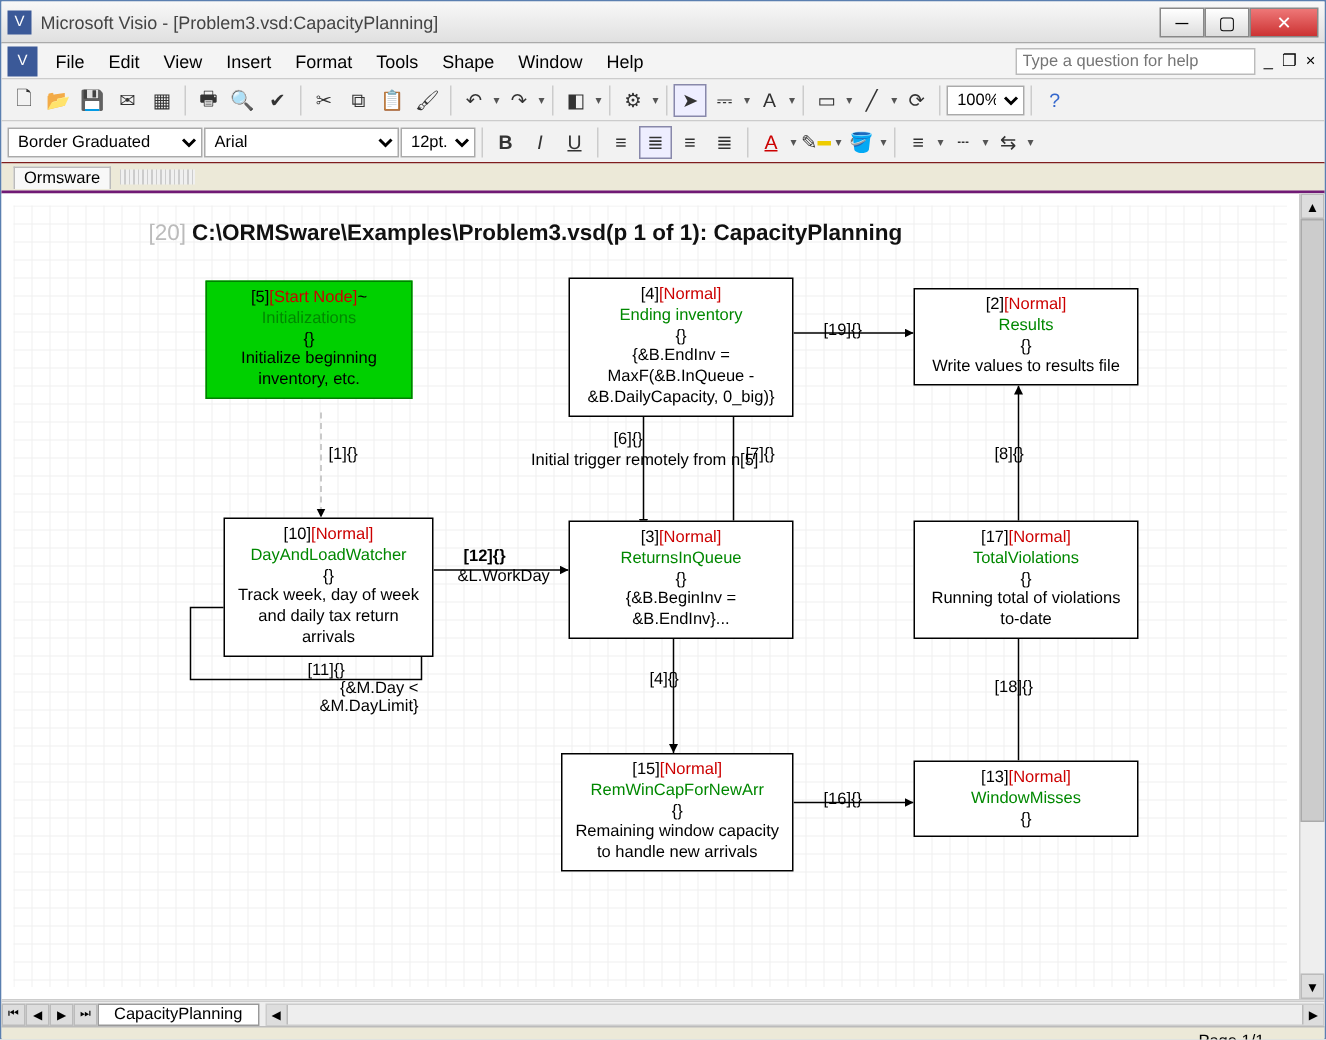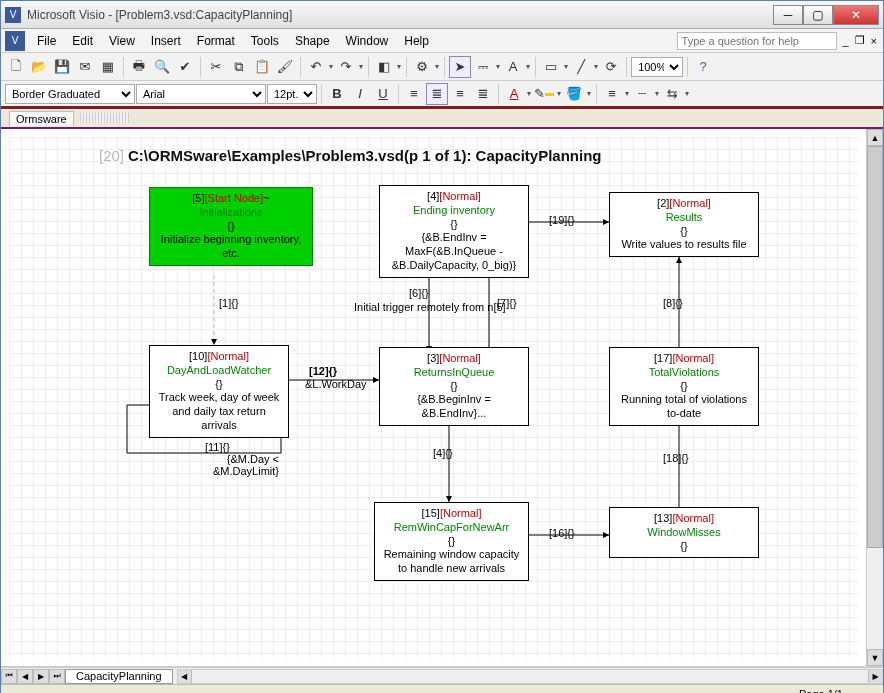--- a/index.html
+++ b/index.html
@@ -16,21 +16,21 @@
 .menu-item { padding: 2px 8px; cursor: pointer; font-size: 12px; text-decoration: underline; text-decoration-color: transparent; }
 .menu-spacer { flex: 1; }
 .help-search { width: 160px; height: 18px; border: 1px solid #bbb; padding: 0 4px; color: #999; background: #fff; font-size: 11px; margin-right: 4px; }
 .small-sys { display: flex; gap: 2px; align-items: center; }
 .small-sys span { cursor: pointer; padding: 0 2px; font-size: 11px; }
 .toolbar { height: 28px; background: #f2f2f2; border-bottom: 1px solid #ccc; display: flex; align-items: center; padding: 0 4px; gap: 1px; }
 .tb-btn { width: 22px; height: 22px; display: inline-flex; align-items: center; justify-content: center; cursor: pointer; border: 1px solid transparent; font-size: 13px; color: #333; }
 .tb-sep { width: 1px; height: 20px; background: #ccc; margin: 0 3px; }
 .tb-select { height: 20px; border: 1px solid #aaa; background: #fff; padding: 0 2px; font-size: 11px; }
 .tb-dd { font-size: 8px; color: #555; cursor: pointer; padding: 0 1px; }
-.format-bar { height: 28px; background: #f2f2f2; border-bottom: 3px solid #7f1d1d; display: flex; align-items: center; padding: 0 4px; gap: 1px; }
+.format-bar { height: 28px; background: #f2f2f2; border-bottom: 1px solid #7f1d1d; display: flex; align-items: center; padding: 0 4px; gap: 1px; }
 .shapes-bar { height: 20px; background: #ece9d8; border-bottom: 2px solid #701a75; display: flex; align-items: center; padding: 0 8px; gap: 6px; }
 .shapes-tab { padding: 1px 6px; background: #f8f8f8; border: 1px solid #bbb; border-bottom: none; font-size: 11px; cursor: pointer; }
 .sizer { width: 50px; height: 10px; background: repeating-linear-gradient(90deg,#ccc,#ccc 1px,#f0f0f0 1px,#f0f0f0 3px); }
 .canvas-wrap { position: relative; height: 538px; background: #fff; border-bottom: 1px solid #ccc; overflow: hidden; }
 .vscroll { position: absolute; right: 0; top: 0; bottom: 0; width: 17px; background: #eee; border-left: 1px solid #ccc; }
 .vscroll .arrow { height: 17px; background: #ddd; border: 1px solid #bbb; display: flex; align-items: center; justify-content: center; font-size: 9px; cursor: pointer; }
 .vscroll .track { position: absolute; top: 17px; bottom: 17px; left: 0; right: 0; }
 .vscroll .thumb { position: absolute; top: 0; height: 80%; left: 0; right: 0; background: #ccc; border: 1px solid #aaa; }
 .vscroll .arrow.bot { position:absolute; bottom:0; left:0; right:0; }
 .hscroll { height: 17px; background: #eee; display: flex; align-items: center; border-top: 1px solid #ccc; }
@@ -208,21 +208,21 @@
 
       <line x1="670" y1="215" x2="670" y2="120" stroke="#000" marker-end="url(#ah)"></line>
 
       <line x1="440" y1="272" x2="440" y2="365" stroke="#000" marker-end="url(#ah)"></line>
 
       <line x1="520" y1="398" x2="600" y2="398" stroke="#000" marker-end="url(#ah)"></line>
 
       <line x1="670" y1="370" x2="670" y2="272" stroke="#000" marker-end="url(#ah)"></line>
     </svg>
 
-    <div class="node start" style="left:140px; top:50px; width:164px;">
+    <div class="node start" style="left:128px; top:50px; width:138px;">
       <div class="hdr"><span class="nid">[5]</span><span class="ntype">[Start Node]</span><span>~</span></div>
       <div class="nname">Initializations</div>
       <div class="nbr">{}</div>
       <div class="ndesc">Initialize beginning inventory, etc.</div>
     </div>
 
     <div class="node" style="left:370px; top:48px; width:150px;">
       <div class="hdr"><span class="nid">[4]</span><span class="ntype">[Normal]</span></div>
       <div class="nname">Ending inventory</div>
       <div class="nbr">{}</div>

